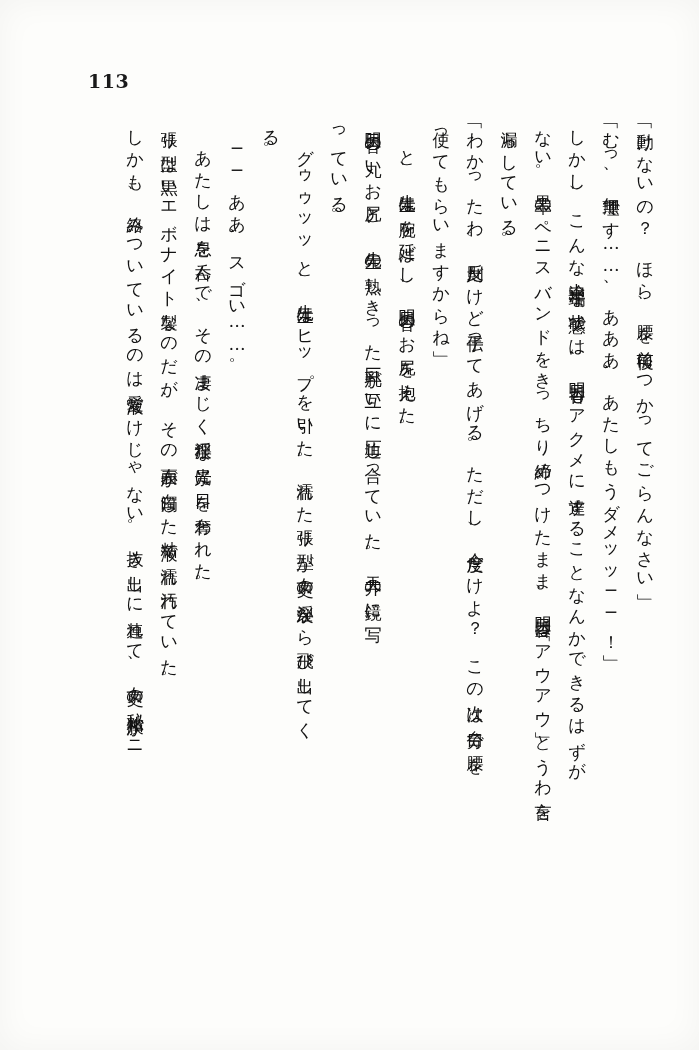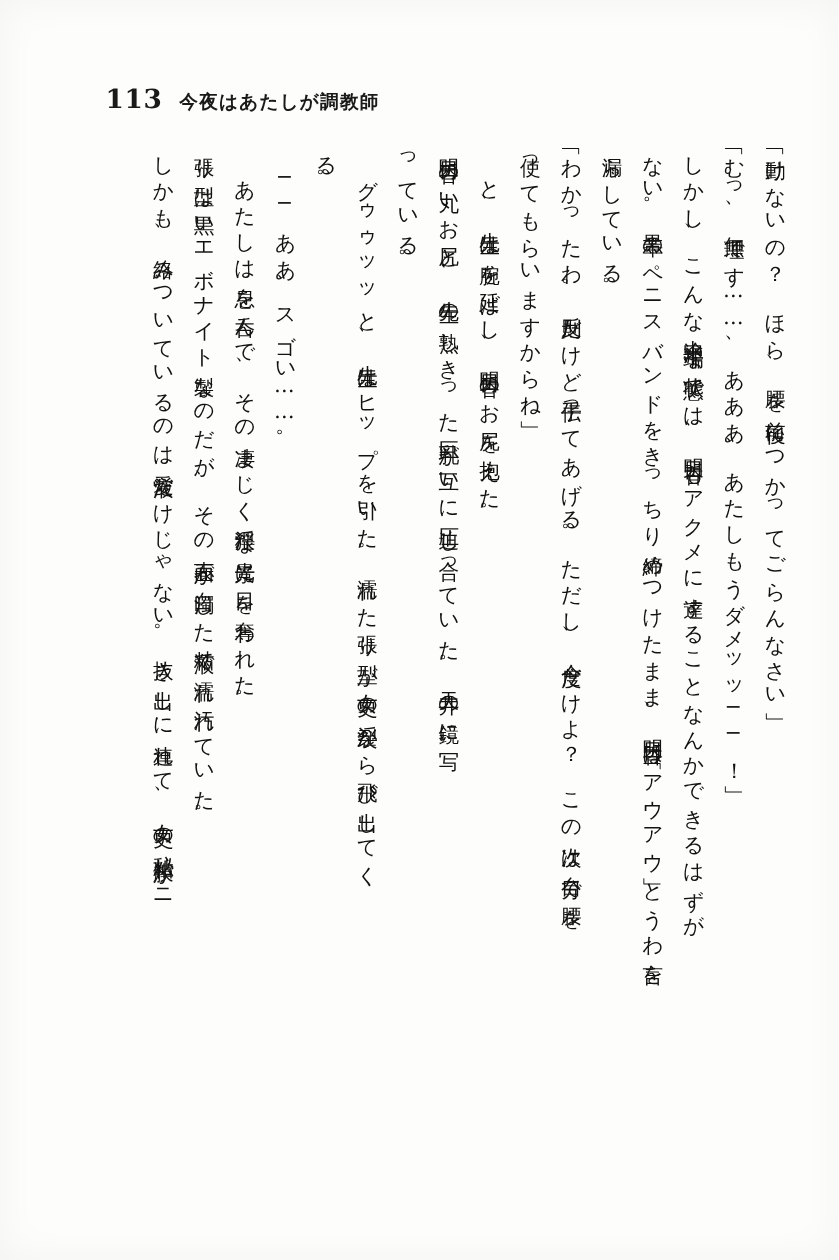--- a/index.html
+++ b/index.html
@@ -29,21 +29,21 @@
     position: absolute;
     top: 70px;
     left: 88px;
     display: flex;
     align-items: baseline;
     gap: 14px;
     color: #1a1a1a;
   }
   .folio {
     font-family: "DejaVu Serif", "Liberation Serif", serif;
-    font-size: 22px;
+    font-size: 19px;
     font-weight: bold;
     letter-spacing: 0.5px;
   }
   .running-title {
     font-family: "DejaVu Sans", "Liberation Sans", sans-serif;
     font-size: 15.5px;
     font-weight: bold;
     letter-spacing: 1px;
   }
   .text-block {
@@ -76,21 +76,20 @@
     padding-top: 20px;
   }
 </style>
 </head>
 <body>
 
 <div class="page">
 
   <div class="header">
     <span class="folio">113</span>
-    <span class="running-title">今夜はあたしが調教師</span>
   </div>
 
   <div class="text-block">
     <div class="line">「動けないの？　ほら、腰を前後につかってごらんなさい」</div>
     <div class="line">「むっ、無理です……、あああ、あたしもうダメッッ──！」</div>
     <div class="line">しかし、こんな中途半端な状態では、明日香もアクメに達することなんかできるはずが</div>
     <div class="line">ない。黒革のペニスバンドをきっちり締めつけたまま、明日香は「アウアウ」とうわ言を</div>
     <div class="line">漏らしている。</div>
     <div class="line">「わかったわ。反則だけど手伝ってあげる。ただし、今度だけよ？　この次は自分で腰を</div>
     <div class="line">使ってもらいますからね」</div>

